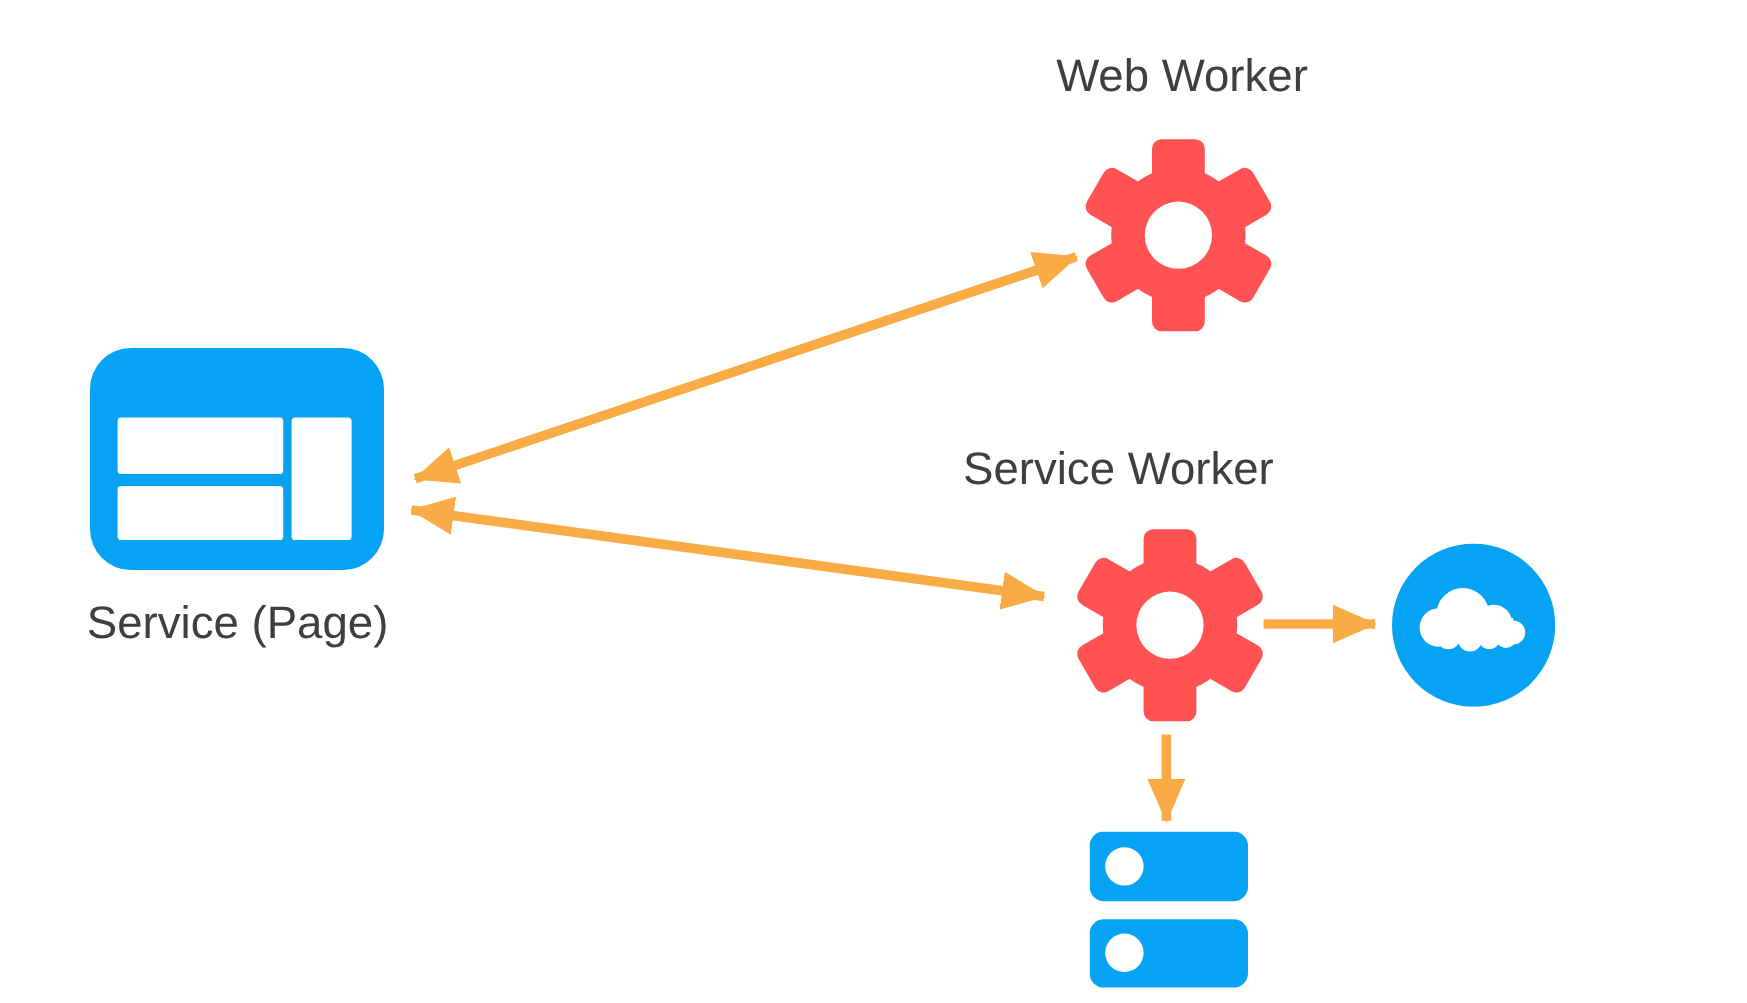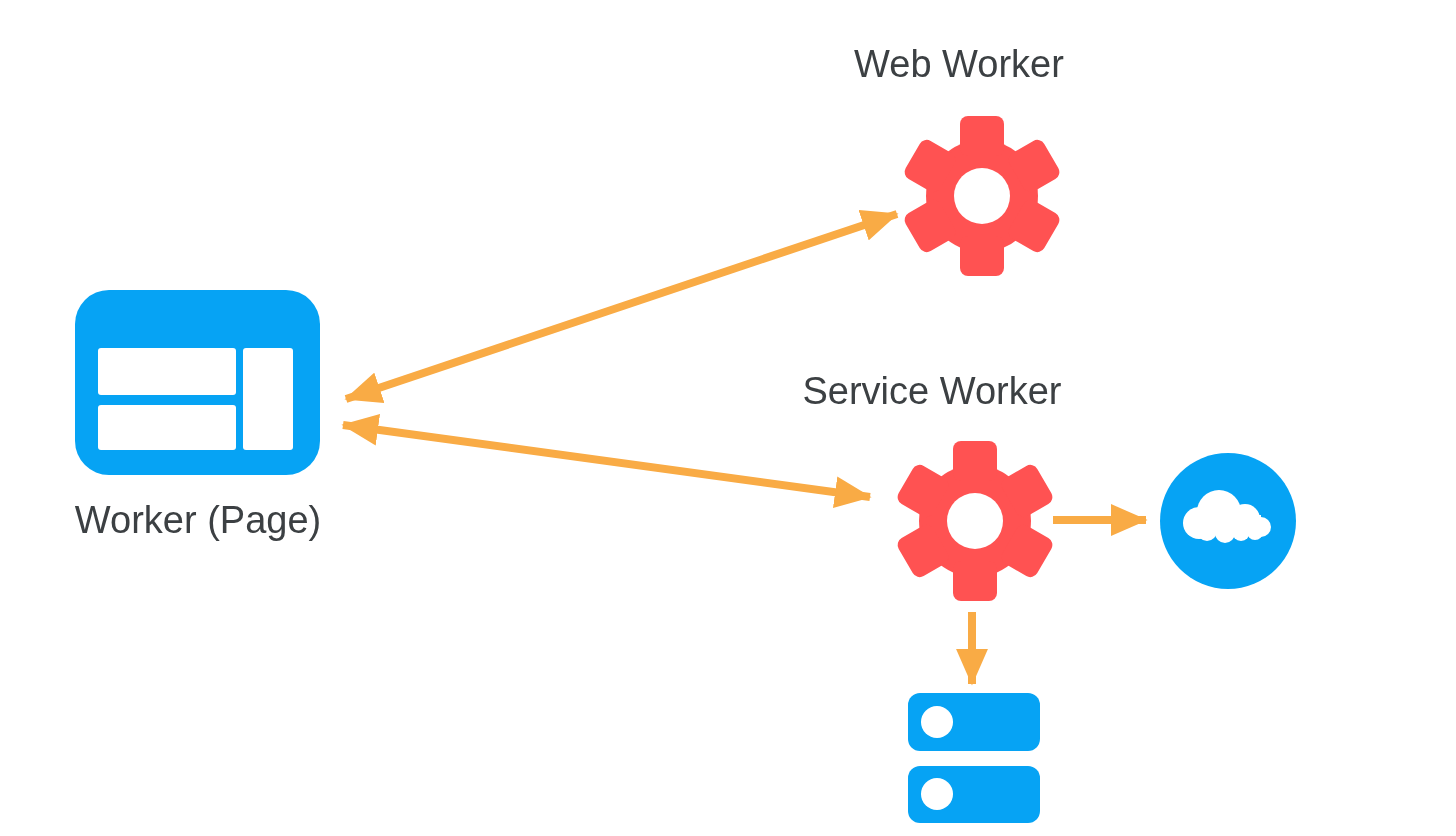--- a/index.html
+++ b/index.html
@@ -63,21 +63,21 @@
       <marker id="ah" viewBox="0 0 4.6 4" markerWidth="4.6" markerHeight="4" refX="4.4" refY="2" orient="auto-start-reverse" markerUnits="strokeWidth">
         <path class="marker-head" d="M0,0 L4.6,2 L0,4 Z"></path>
       </marker>
     </defs>
     <line class="arrow-line" x1="346" y1="399" x2="897" y2="214" marker-start="url(#ah)" marker-end="url(#ah)"></line>
     <line class="arrow-line" x1="343" y1="425" x2="870" y2="497" marker-start="url(#ah)" marker-end="url(#ah)"></line>
     <line class="arrow-line" x1="1053" y1="520" x2="1146" y2="520" marker-end="url(#ah)"></line>
     <line class="arrow-line" x1="972" y1="612" x2="972" y2="684" marker-end="url(#ah)"></line>
   </svg>
 
-  <div class="node-label abs" style="left:779px; top:44px;">Web Worker</div>
+  <div class="node-label abs" style="left:805px; top:44px;">Web Worker</div>
 
   <svg class="abs" style="left:897px; top:111px;" width="170" height="170" viewBox="-85 -85 170 170">
     <g class="gear-body">
       <circle cx="0" cy="0" r="56"></circle>
       <rect x="-22" y="-80" width="44" height="40" rx="8"></rect>
       <rect x="-22" y="-80" width="44" height="40" rx="8" transform="rotate(60)"></rect>
       <rect x="-22" y="-80" width="44" height="40" rx="8" transform="rotate(120)"></rect>
       <rect x="-22" y="-80" width="44" height="40" rx="8" transform="rotate(180)"></rect>
       <rect x="-22" y="-80" width="44" height="40" rx="8" transform="rotate(240)"></rect>
       <rect x="-22" y="-80" width="44" height="40" rx="8" transform="rotate(300)"></rect>
@@ -100,21 +100,21 @@
     <circle class="gear-hole" cx="0" cy="0" r="28"></circle>
   </svg>
 
   <svg class="abs" style="left:75px; top:290px;" width="245" height="185" viewBox="0 0 245 185">
     <rect class="win-rect" x="0" y="0" width="245" height="185" rx="34"></rect>
     <rect class="win-pane" x="23" y="58" width="138" height="47" rx="3"></rect>
     <rect class="win-pane" x="23" y="115" width="138" height="45" rx="3"></rect>
     <rect class="win-pane" x="168" y="58" width="50" height="102" rx="3"></rect>
   </svg>
 
-  <div class="node-label abs" style="left:18px; top:500px;">Worker (Page)</div>
+  <div class="node-label abs" style="left:18px; top:500px;">Service (Page)</div>
 
   <svg class="abs" style="left:1160px; top:453px;" width="136" height="136" viewBox="0 0 136 136">
     <circle class="cloud-circle" cx="68" cy="68" r="68"></circle>
     <g class="cloud-puff">
       <circle cx="59" cy="59" r="22"></circle>
       <circle cx="39" cy="70" r="16"></circle>
       <circle cx="85" cy="66" r="15"></circle>
       <circle cx="101" cy="74" r="10"></circle>
       <circle cx="47" cy="78" r="10"></circle>
       <circle cx="65" cy="80" r="10"></circle>

